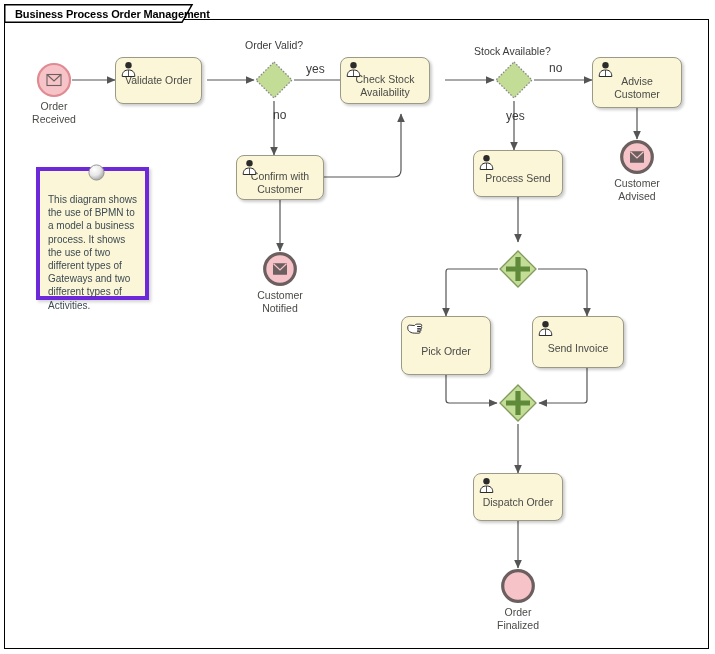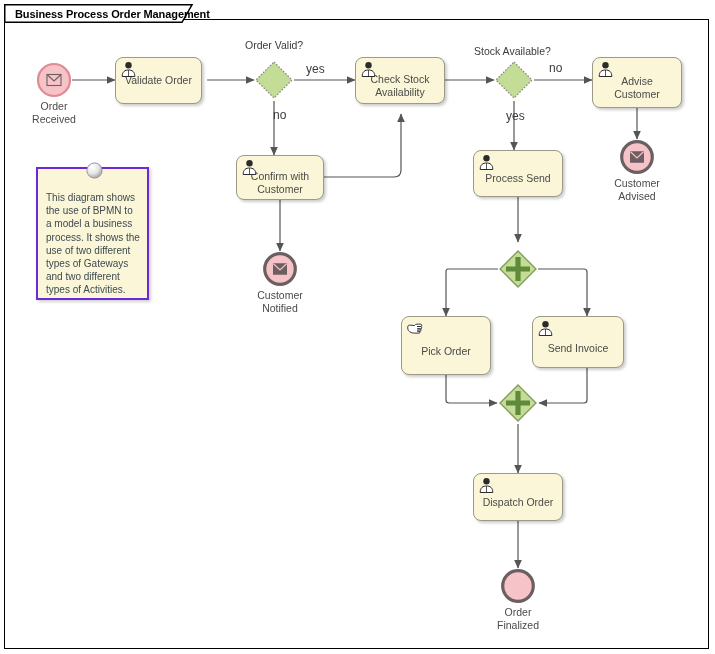--- a/index.html
+++ b/index.html
@@ -119,21 +119,21 @@
     position: absolute;
     font-size: 10.5px;
     color: #3b3b3b;
     white-space: nowrap;
   }
 
   
   .note {
     position: absolute;
     background: #FAF6D7;
-    border: 2px solid #6d28d9;
+    border: 4px solid #6d28d9;
     box-shadow: 2px 2px 3px rgba(0,0,0,0.18);
     box-sizing: border-box;
   }
   .note-text {
     position: absolute;
     left: 8px;
     top: 22px;
     right: 7px;
     font-size: 10px;
     color: #3d4a52;
@@ -243,21 +243,21 @@
 
   <div class="gw-caption" style="left:245px; top:39px;">Order Valid?</div>
   <div class="node gateway" style="left:254px; top:60px;">
     <svg width="40" height="40" viewBox="0 0 40 40">
       <path d="M20,2 L38,20 L20,38 L2,20 Z" fill="#C3DD96" stroke="#8a8a8a" stroke-width="1.3" stroke-dasharray="1.6,1.6"></path>
     </svg>
   </div>
   <div class="flow-label" style="left:306px; top:62px;">yes</div>
   <div class="flow-label" style="left:273px; top:108px;">no</div>
 
-  <div class="node task" style="left:355px; top:57px; width:90px; height:47px;">
+  <div class="node task" style="left:340px; top:57px; width:90px; height:47px;">
     <svg class="task-icon" viewBox="0 0 17 17">
       <circle cx="8.5" cy="4.2" r="3.2" fill="#2b2b2b"></circle>
       <path d="M2.2,15.5 C2.2,10.5 5,9 8.5,9 C12,9 14.8,10.5 14.8,15.5 Z" fill="#ffffff" stroke="#2b2b2b" stroke-width="1"></path>
       <path d="M8.5,9 L8.5,15.5" stroke="#2b2b2b" stroke-width="0.8"></path>
     </svg>
     <div class="task-label" style="padding-top:10px;">Check Stock
 Availability</div>
   </div>
 
   <div class="gw-caption" style="left:474px; top:39px;margin-top:6px;">Stock Available?</div>

